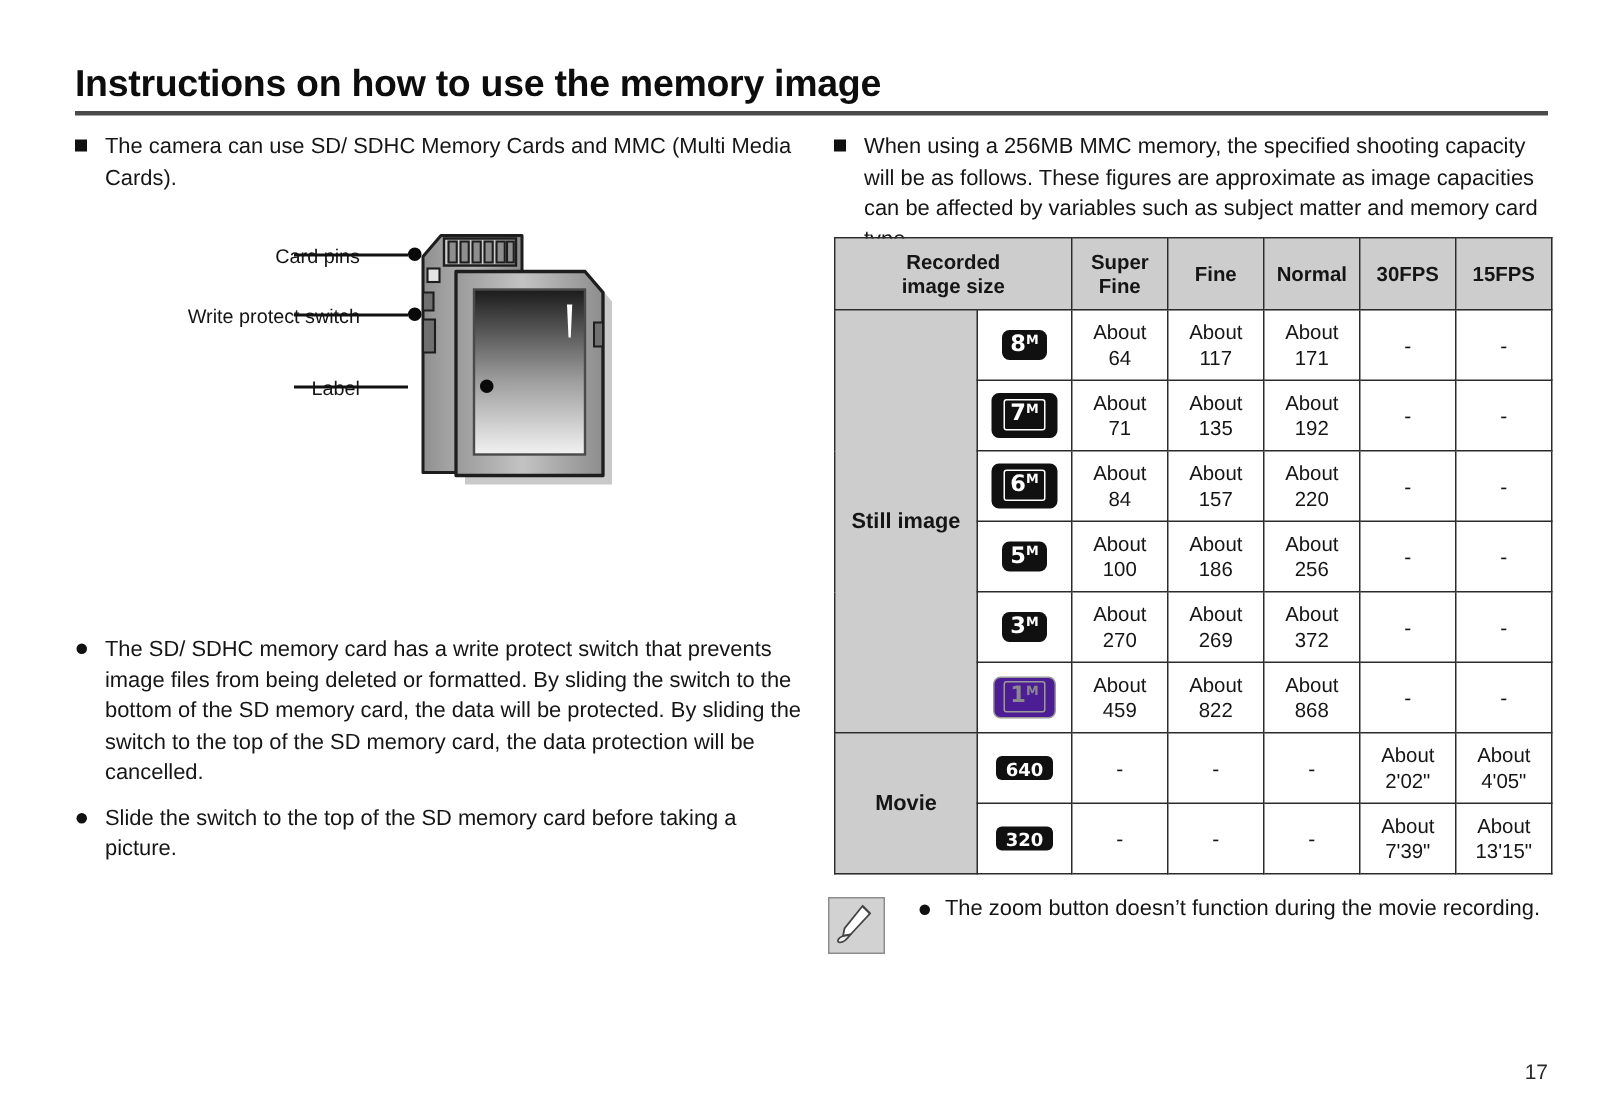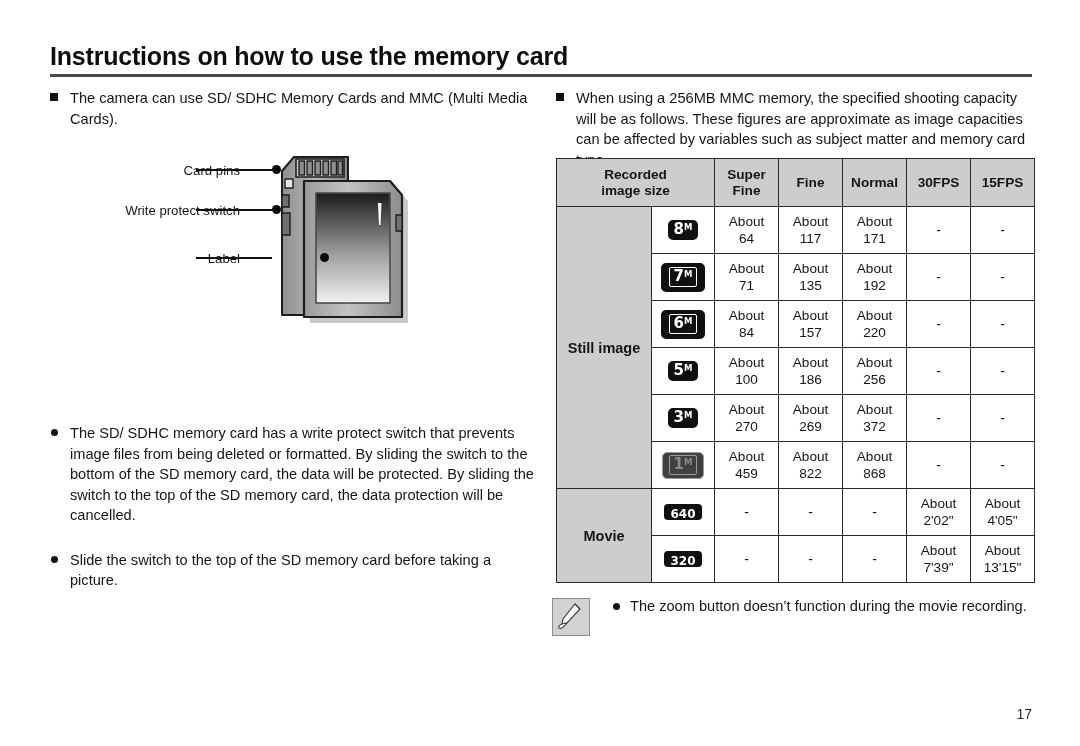--- a/index.html
+++ b/index.html
@@ -119,21 +119,21 @@
   .badge.framed {
     border: 2px solid #101010;
     background: #101010;
     position: relative;
   }
   .badge.framed .inner {
     display: block; border: 1.5px solid #ffffff; border-radius: 2px;
     padding: 1px 4px 2px 4px;
   }
   .badge.light {
-    background: #404040; color: #8a8a8a;
+    background: #4c1d95; color: #8a8a8a;
     border: 1.6px solid #9a9a9a;
   }
   .badge.light .inner { border-color: #9a9a9a; }
   .badge.mov { border-radius: 4px; padding: 3px 6px 0 6px; }
   .badge.mov .num { font-size: 12px; }
 
   
   .note { position: absolute; left: 552px; top: 596px; width: 490px; }
   .note-icon {
     position: absolute; left: 0; top: 2px;
@@ -153,21 +153,21 @@
   .pgnum {
     position: absolute; right: 48px; bottom: 24px;
     font-size: 14px; color: #2a2a2a;
   }
 </style>
 </head>
 <body>
 
 <div class="page">
 
-  <div class="title">Instructions on how to use the memory card</div>
+  <div class="title">Instructions on how to use the memory image</div>
   <div class="title-rule"></div>
 
   <div class="col-left">
 
     <div class="bul">
       <span class="mk"></span>
       <p>The camera can use SD/ SDHC Memory Cards and MMC (Multi Media Cards).</p>
     </div>
 
     <div class="figure">
@@ -230,21 +230,21 @@
 
         
         <div class="dot" style="left:-2px; top:14px;"></div>
         <div class="dot" style="left:-2px; top:54px;"></div>
         <div class="dot" style="left:46px; top:102px;"></div>
       </div>
 
     </div>
 
     <div style="margin-top:62px;">
-      <div class="bul" style="margin-bottom:24px;">
+      <div class="bul" style="margin-bottom:10px;">
         <span class="mk round"></span>
         <p>The SD/ SDHC memory card has a write protect switch that prevents image files from being deleted or formatted. By sliding the switch to the bottom of the SD memory card, the data will be protected. By sliding the switch to the top of the SD memory card, the data protection will be cancelled.</p>
       </div>
       <div class="bul">
         <span class="mk round"></span>
         <p>Slide the switch to the top of the SD memory card before taking a picture.</p>
       </div>
     </div>
   </div>
 

